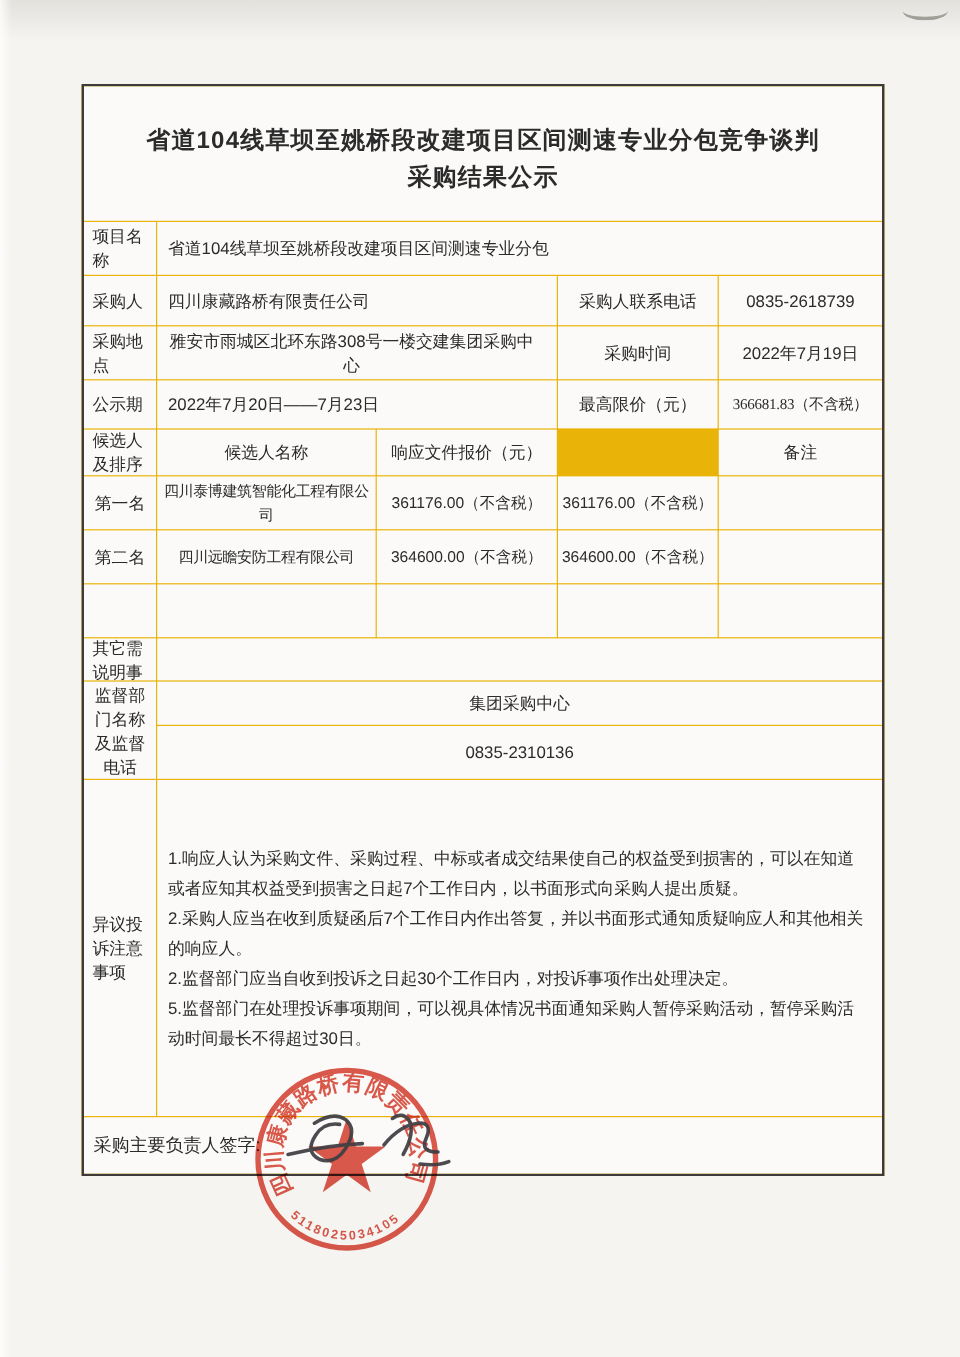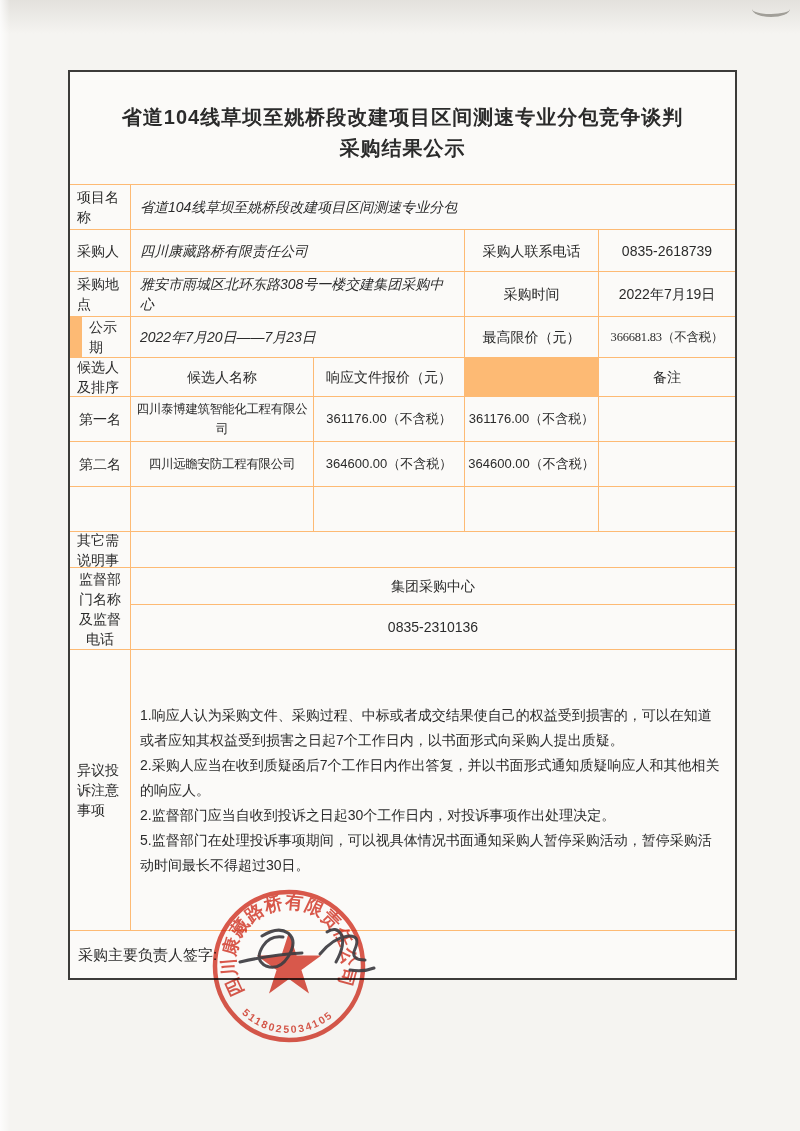--- a/index.html
+++ b/index.html
@@ -26,31 +26,31 @@
     border-radius:50%;
     opacity:.8;
   }
   
   .doc-table{
     position:absolute;left:68px;top:70px;
     display:grid;
     grid-template-columns:60px 182px 150px 133px 136px;
     grid-template-rows:112px 44px 41px 44px 40px 38px 44px 44px 44px 35px 36px 44px 280px 47px;
     gap:1px;
-    background:#fdba74;
+    background:#eab308;
     border:2px solid #3c3b39;
   }
   .cell{
     background:#fbfaf8;
     display:flex;align-items:center;justify-content:center;
     text-align:center;
     font-size:14px;line-height:20px;
     overflow:hidden;
   }
-  .cell.left{justify-content:flex-start;text-align:left;padding-left:9px;padding-right:18px;font-style:italic;}
+  .cell.left{justify-content:flex-start;text-align:center;padding-left:9px;padding-right:18px;}
   .cell.label{justify-content:flex-start;text-align:left;padding:0 5px 0 7px;}
   .cell.label-c{padding:0 4px;}
   .title-cell{
     flex-direction:column;justify-content:flex-start;
     padding-top:30px;
     font-size:20px;font-weight:bold;line-height:31px;letter-spacing:1px;
   }
   .small-num{font-size:12.5px;letter-spacing:-0.2px;font-family:Liberation Serif, serif;}
   .name-sm{font-size:12.5px;letter-spacing:-0.3px;padding:0 1px;}
   .price{font-size:13px;}
@@ -91,21 +91,21 @@
   <div class="cell label" style="grid-column:1;grid-row:3;">采购人</div>
   <div class="cell left" style="grid-column:2/4;grid-row:3;">四川康藏路桥有限责任公司</div>
   <div class="cell" style="grid-column:4;grid-row:3;">采购人联系电话</div>
   <div class="cell" style="grid-column:5;grid-row:3;">0835-2618739</div>
 
   <div class="cell label" style="grid-column:1;grid-row:4;">采购地点</div>
   <div class="cell left" style="grid-column:2/4;grid-row:4;">雅安市雨城区北环东路308号一楼交建集团采购中心</div>
   <div class="cell" style="grid-column:4;grid-row:4;">采购时间</div>
   <div class="cell" style="grid-column:5;grid-row:4;">2022年7月19日</div>
 
-  <div class="cell label" style="grid-column:1;grid-row:5;margin-left:12px;">公示期</div>
+  <div class="cell label" style="grid-column:1;grid-row:5;">公示期</div>
   <div class="cell left" style="grid-column:2/4;grid-row:5;">2022年7月20日——7月23日</div>
   <div class="cell" style="grid-column:4;grid-row:5;">最高限价（元）</div>
   <div class="cell small-num" style="grid-column:5;grid-row:5;">366681.83（不含税）</div>
 
   <div class="cell label" style="grid-column:1;grid-row:6;">候选人及排序</div>
   <div class="cell" style="grid-column:2;grid-row:6;">候选人名称</div>
   <div class="cell" style="grid-column:3;grid-row:6;">响应文件报价（元）</div>
   <div class="cell" style="grid-column:5;grid-row:6;">备注</div>
 
   <div class="cell" style="grid-column:1;grid-row:7;">第一名</div>

